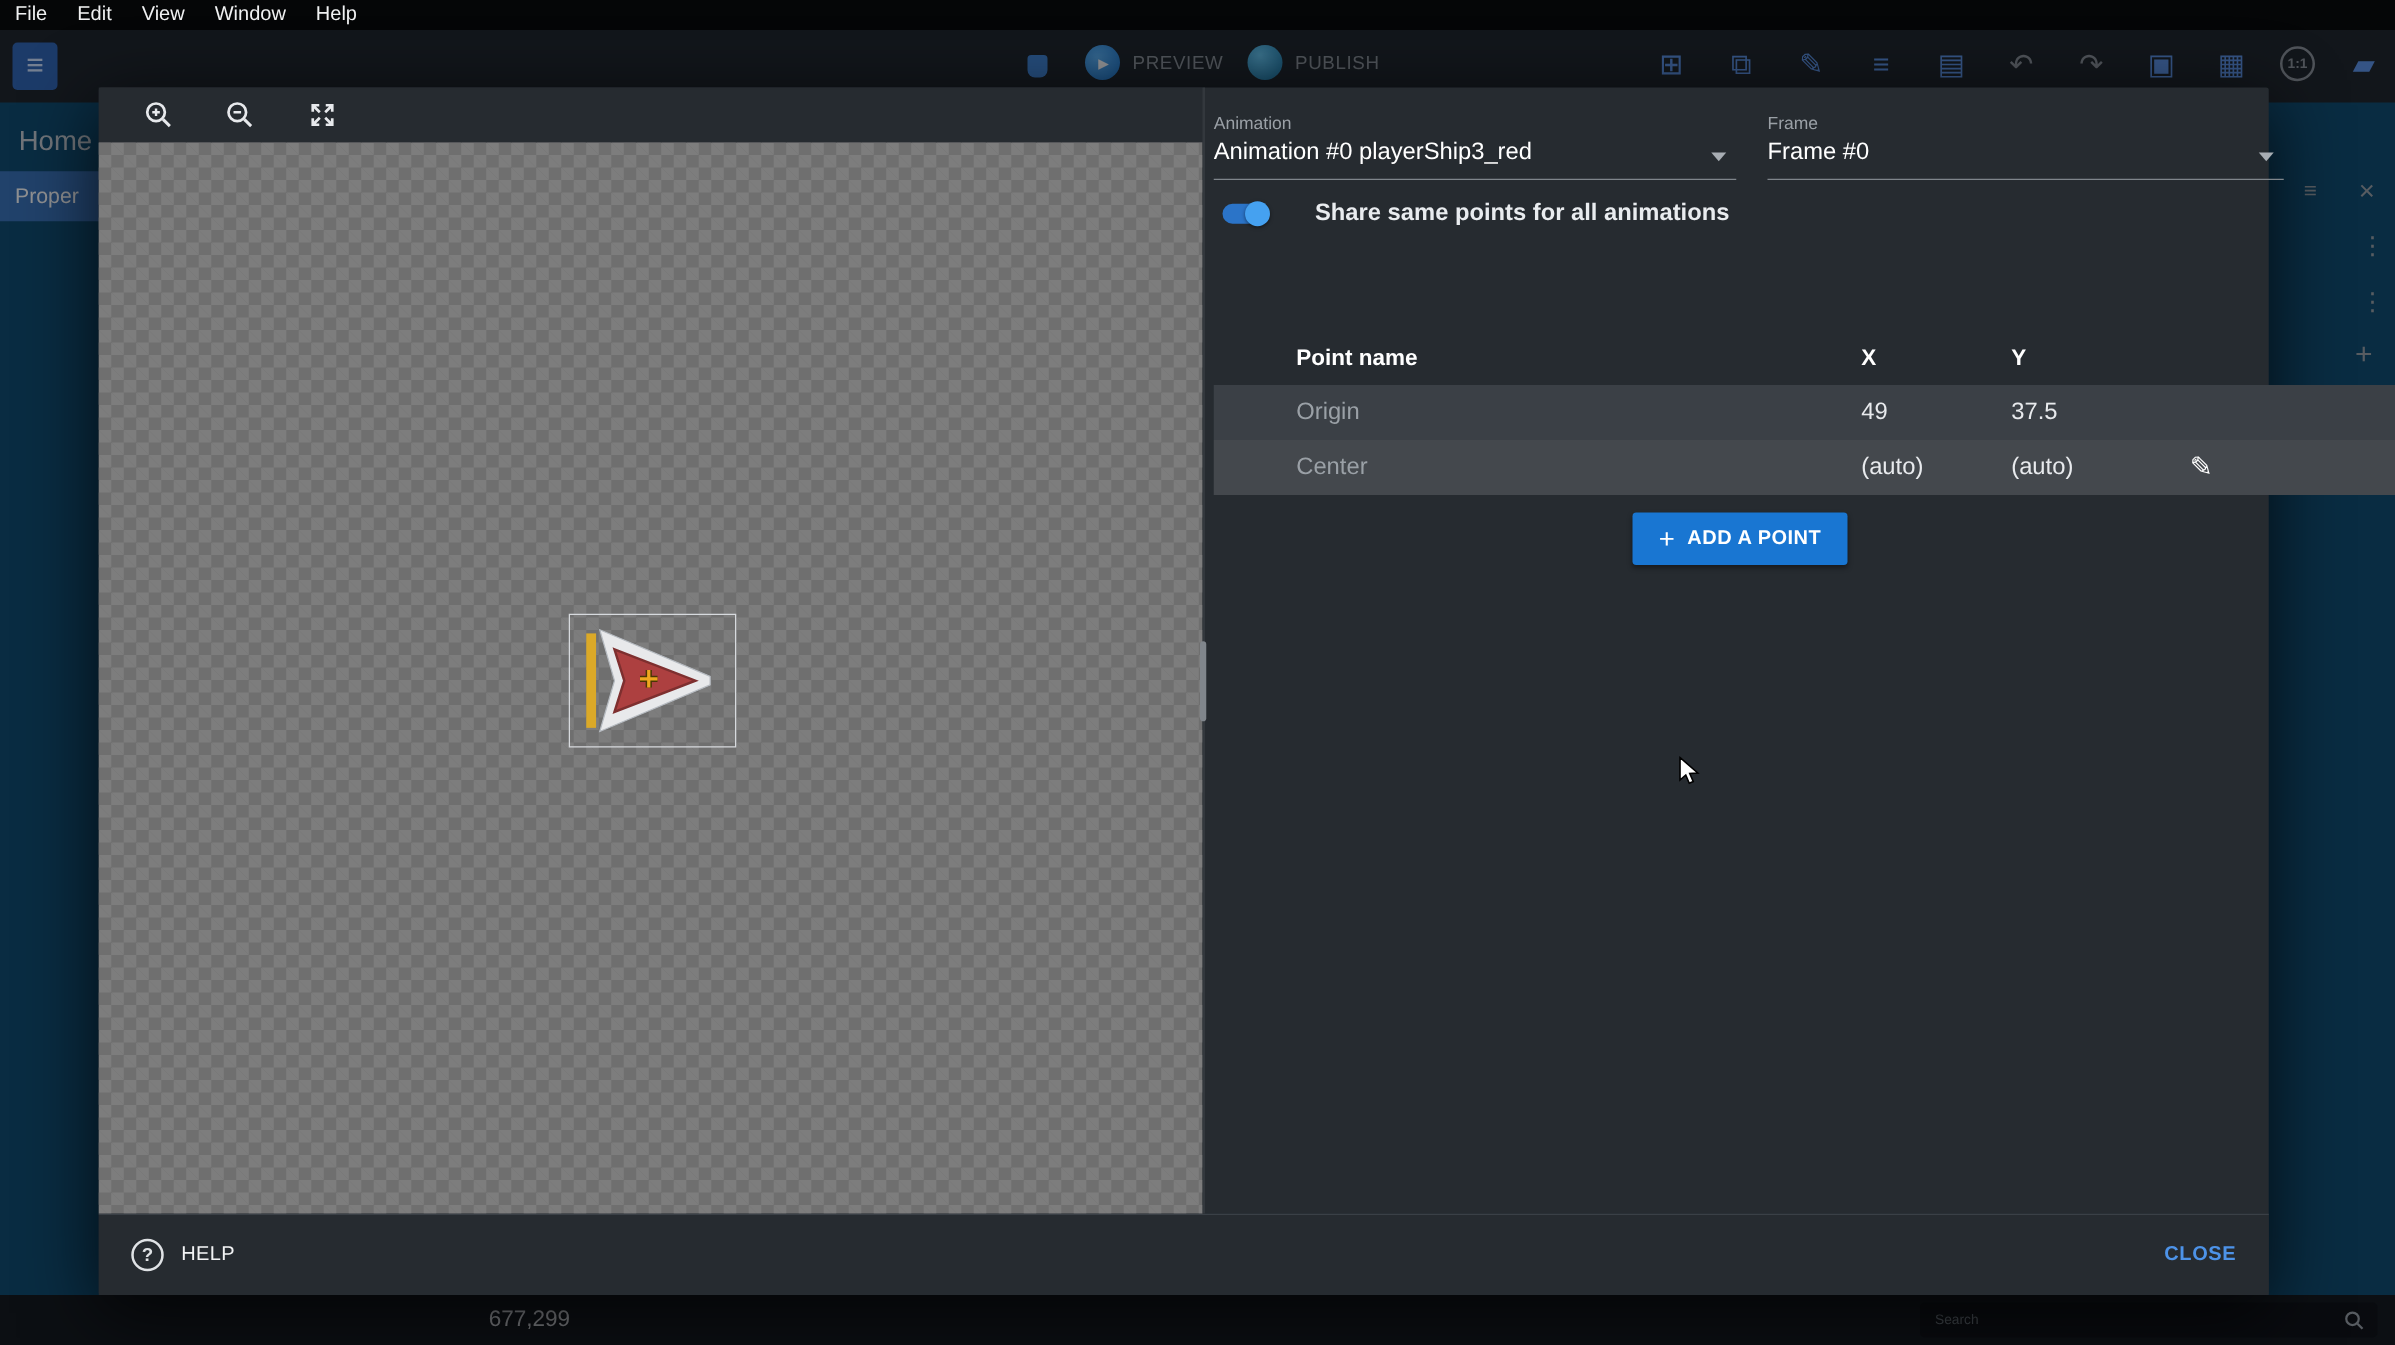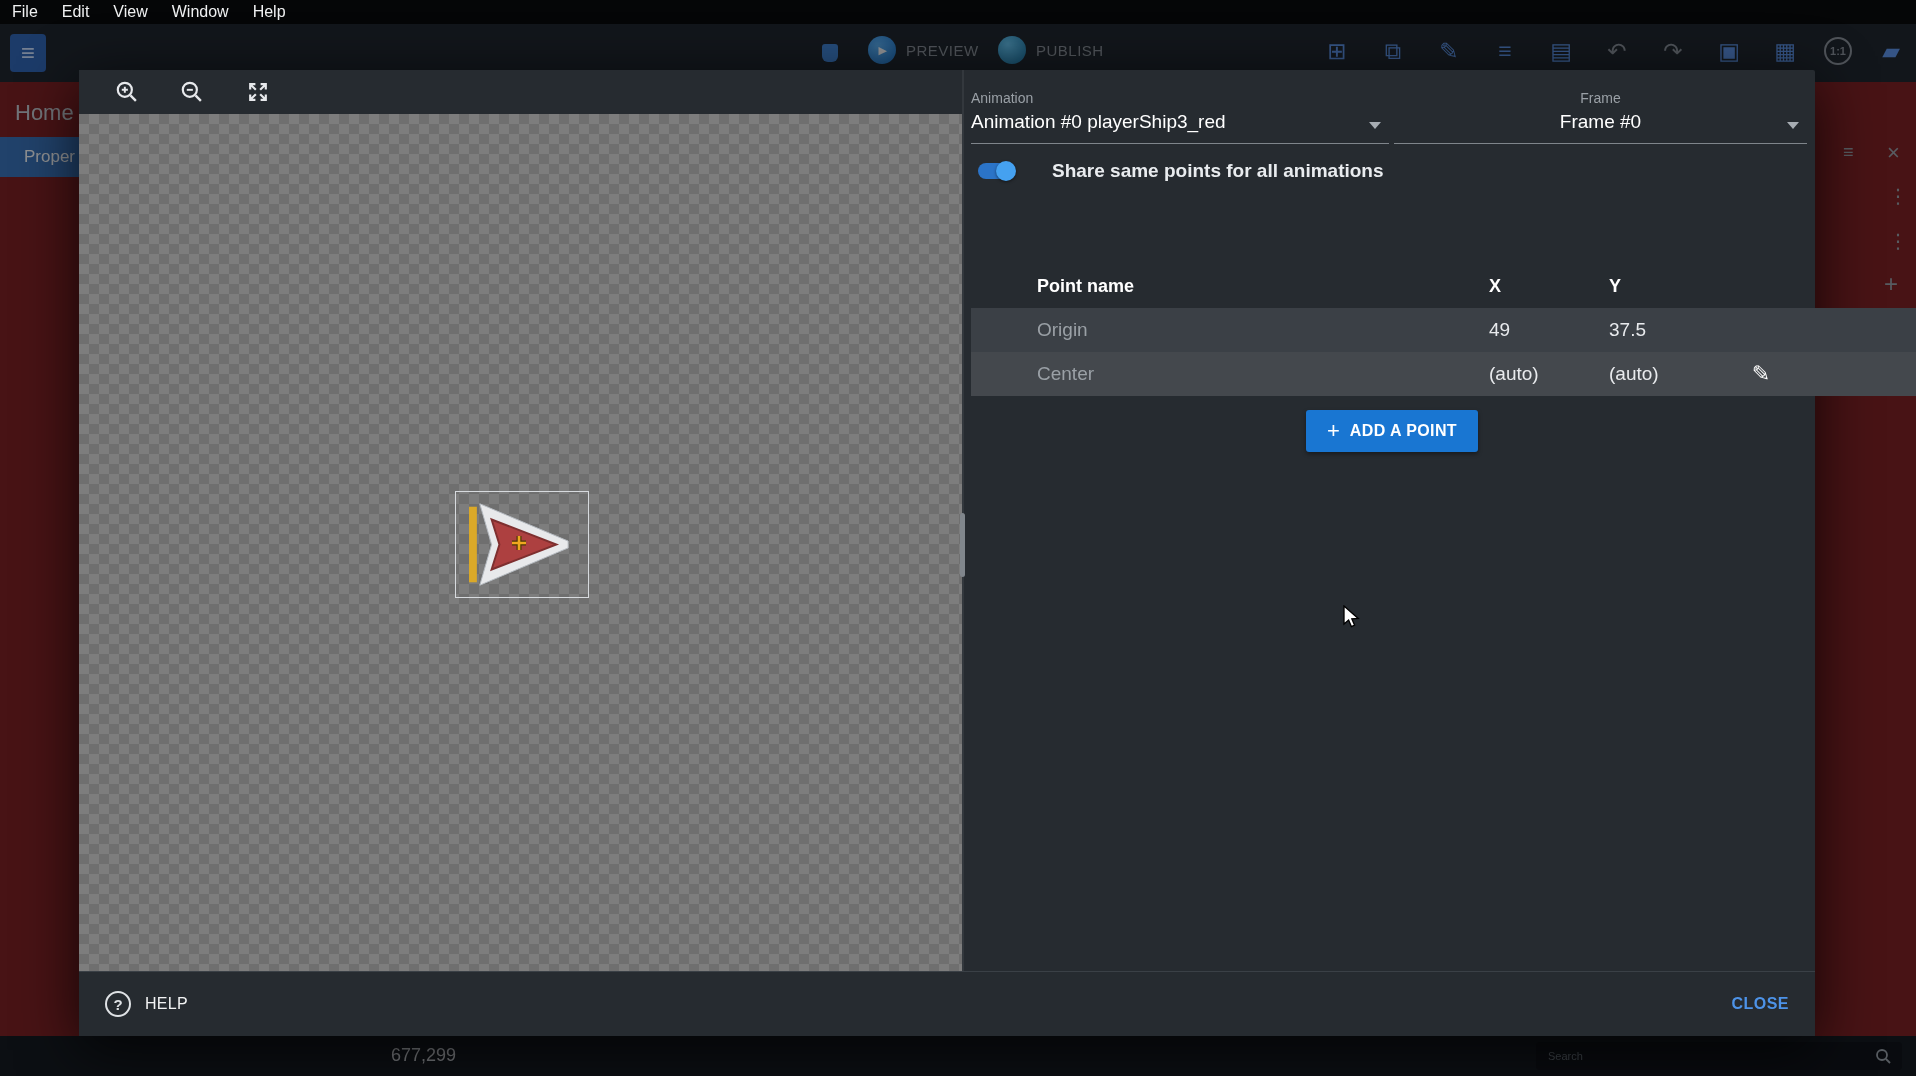--- a/index.html
+++ b/index.html
@@ -1,19 +1,19 @@
 <!DOCTYPE html>
 <html><head>
 <meta charset="utf-8">
 <style>
   * { box-sizing: border-box; margin: 0; padding: 0; }
   html,body { background:#0c0e11; }
   .stage {
     position: relative; width: 1916px; height: 1076px; overflow: hidden;
-    background: #7f1d1d; font-family: "Liberation Sans", sans-serif;
+    background: #0c4a6e; font-family: "Liberation Sans", sans-serif;
   }
 
   
   .menubar {
     position: absolute; top:0; left:0; right:0; height:24px;
     background:#050607; display:flex; align-items:center; z-index:6;
   }
   .menu-item { color:#f0f1f2; font-size:16px; padding:0 12px; cursor:default; }
 
   
@@ -26,21 +26,21 @@
   .play-icon { width:28px; height:28px; border-radius:50%; background:radial-gradient(circle at 35% 35%, #59b1f6, #1a73c9); display:flex; align-items:center; justify-content:center; color:#fff; font-size:11px; padding-left:2px; }
   .globe-icon { width:28px; height:28px; border-radius:50%; background:radial-gradient(circle at 35% 30%, #63c4ef, #15709f); }
   .debug-icon { position:absolute; left:822px; top:20px; width:16px; height:18px; border-radius:3px 3px 6px 6px; background:#3f83d6; }
   .tool-icons { position:absolute; right:8px; top:10px; display:flex; gap:22px; align-items:center; }
   .ticon { width:34px; height:34px; display:flex; align-items:center; justify-content:center; font-size:23px; color:#5b93e8; cursor:pointer; }
   .ticon.grey { color:#8a9097; }
   .ticon.ratio { width:28px; height:28px; border:2px solid #8a9097; border-radius:50%; font-size:11px; font-weight:bold; }
 
   
   .home-tab { position:absolute; left:15px; top:100px; color:#c7ccd1; font-size:22px; z-index:1; }
-  .props-tab { position:absolute; left:0; top:137px; width:110px; height:40px; background:#3772b9; color:#fff; font-size:17px; display:flex; align-items:center; padding-left:24px; z-index:1; }
+  .props-tab { position:absolute; left:0; top:137px; width:110px; height:40px; background:#3772b9; color:#fff; font-size:17px; display:flex; align-items:center; padding-left:12px; z-index:1; }
   .click-text { position:absolute; left:60px; top:602px; color:#9aa0a6; font-size:16px; z-index:1;margin-left:32px; }
   .rp-bit { position:absolute; color:#9aa0a6; z-index:1; font-size:20px; }
   .bottombar { position:absolute; left:0; bottom:0; width:100%; height:40px; background:#111418; z-index:1; }
   .coords { position:absolute; left:391px; top:9px; color:#d4d6d9; font-size:18px; }
   .searchbox {
     position:absolute; right:14px; top:6px; width:366px; height:28px; background:#0b0e11;
     border-radius:4px; display:flex; align-items:center; padding:0 10px 0 12px;
   }
   .searchbox input { flex:1; background:transparent; border:none; outline:none; color:#aeb4ba; font-size:11px; font-family:"Liberation Sans",sans-serif; }
   .searchbox input::placeholder { color:#6c737a; }
@@ -71,21 +71,21 @@
   .sprite-box { position:absolute; left:376px; top:421px; width:134px; height:107px; border:1px solid #d7dade; }
   .point-marker { position:absolute; left:432px; top:465px; width:16px; height:16px; cursor:grab; }
 
   
   .panel { position:absolute; left:885px; top:0; right:0; height:901px; }
   .select-field { position:absolute; top:16px; height:58px; border-bottom:1px solid #7f858b; cursor:pointer; padding-top:4px; }
   .select-field .flabel { color:#9aa0a6; font-size:14px; line-height:16px; }
   .select-field .fvalue { color:#fff; font-size:19px; line-height:24px; margin-top:4px; white-space:nowrap; overflow:hidden; }
   .chev { position:absolute; right:8px; bottom:14px; width:0; height:0; border-left:6px solid transparent; border-right:6px solid transparent; border-top:7px solid #a7adb3; }
   #anim-select { left:7px; width:418px; }
-  #frame-select { left:430px; width:413px;text-align:center; }
+  #frame-select { left:450px; width:413px; }
 
   .toggle-row { position:absolute; left:12px; display:flex; gap:36px; height:36px; cursor:pointer;font-weight:bold; }
   .switch { position:relative; width:40px; height:22px; flex:0 0 auto; }
   .switch .track { position:absolute; left:2px; top:3px; width:36px; height:16px; border-radius:9px; background:#2b74c8; }
   .switch .thumb { position:absolute; right:0; top:1px; width:20px; height:20px; border-radius:50%; background:#45a1f0; box-shadow:0 1px 3px rgba(0,0,0,.5); }
   .toggle-label { color:#e9ecef; font-size:19px; }
 
   .th { position:absolute; top:196px; height:40px; line-height:40px; color:#fff; font-size:18px; font-weight:bold; }
   .trow { position:absolute; left:7px; width:982px; height:44px; cursor:pointer; }
   .trow .cell { position:absolute; top:0; height:44px; line-height:44px; font-size:19px; }

